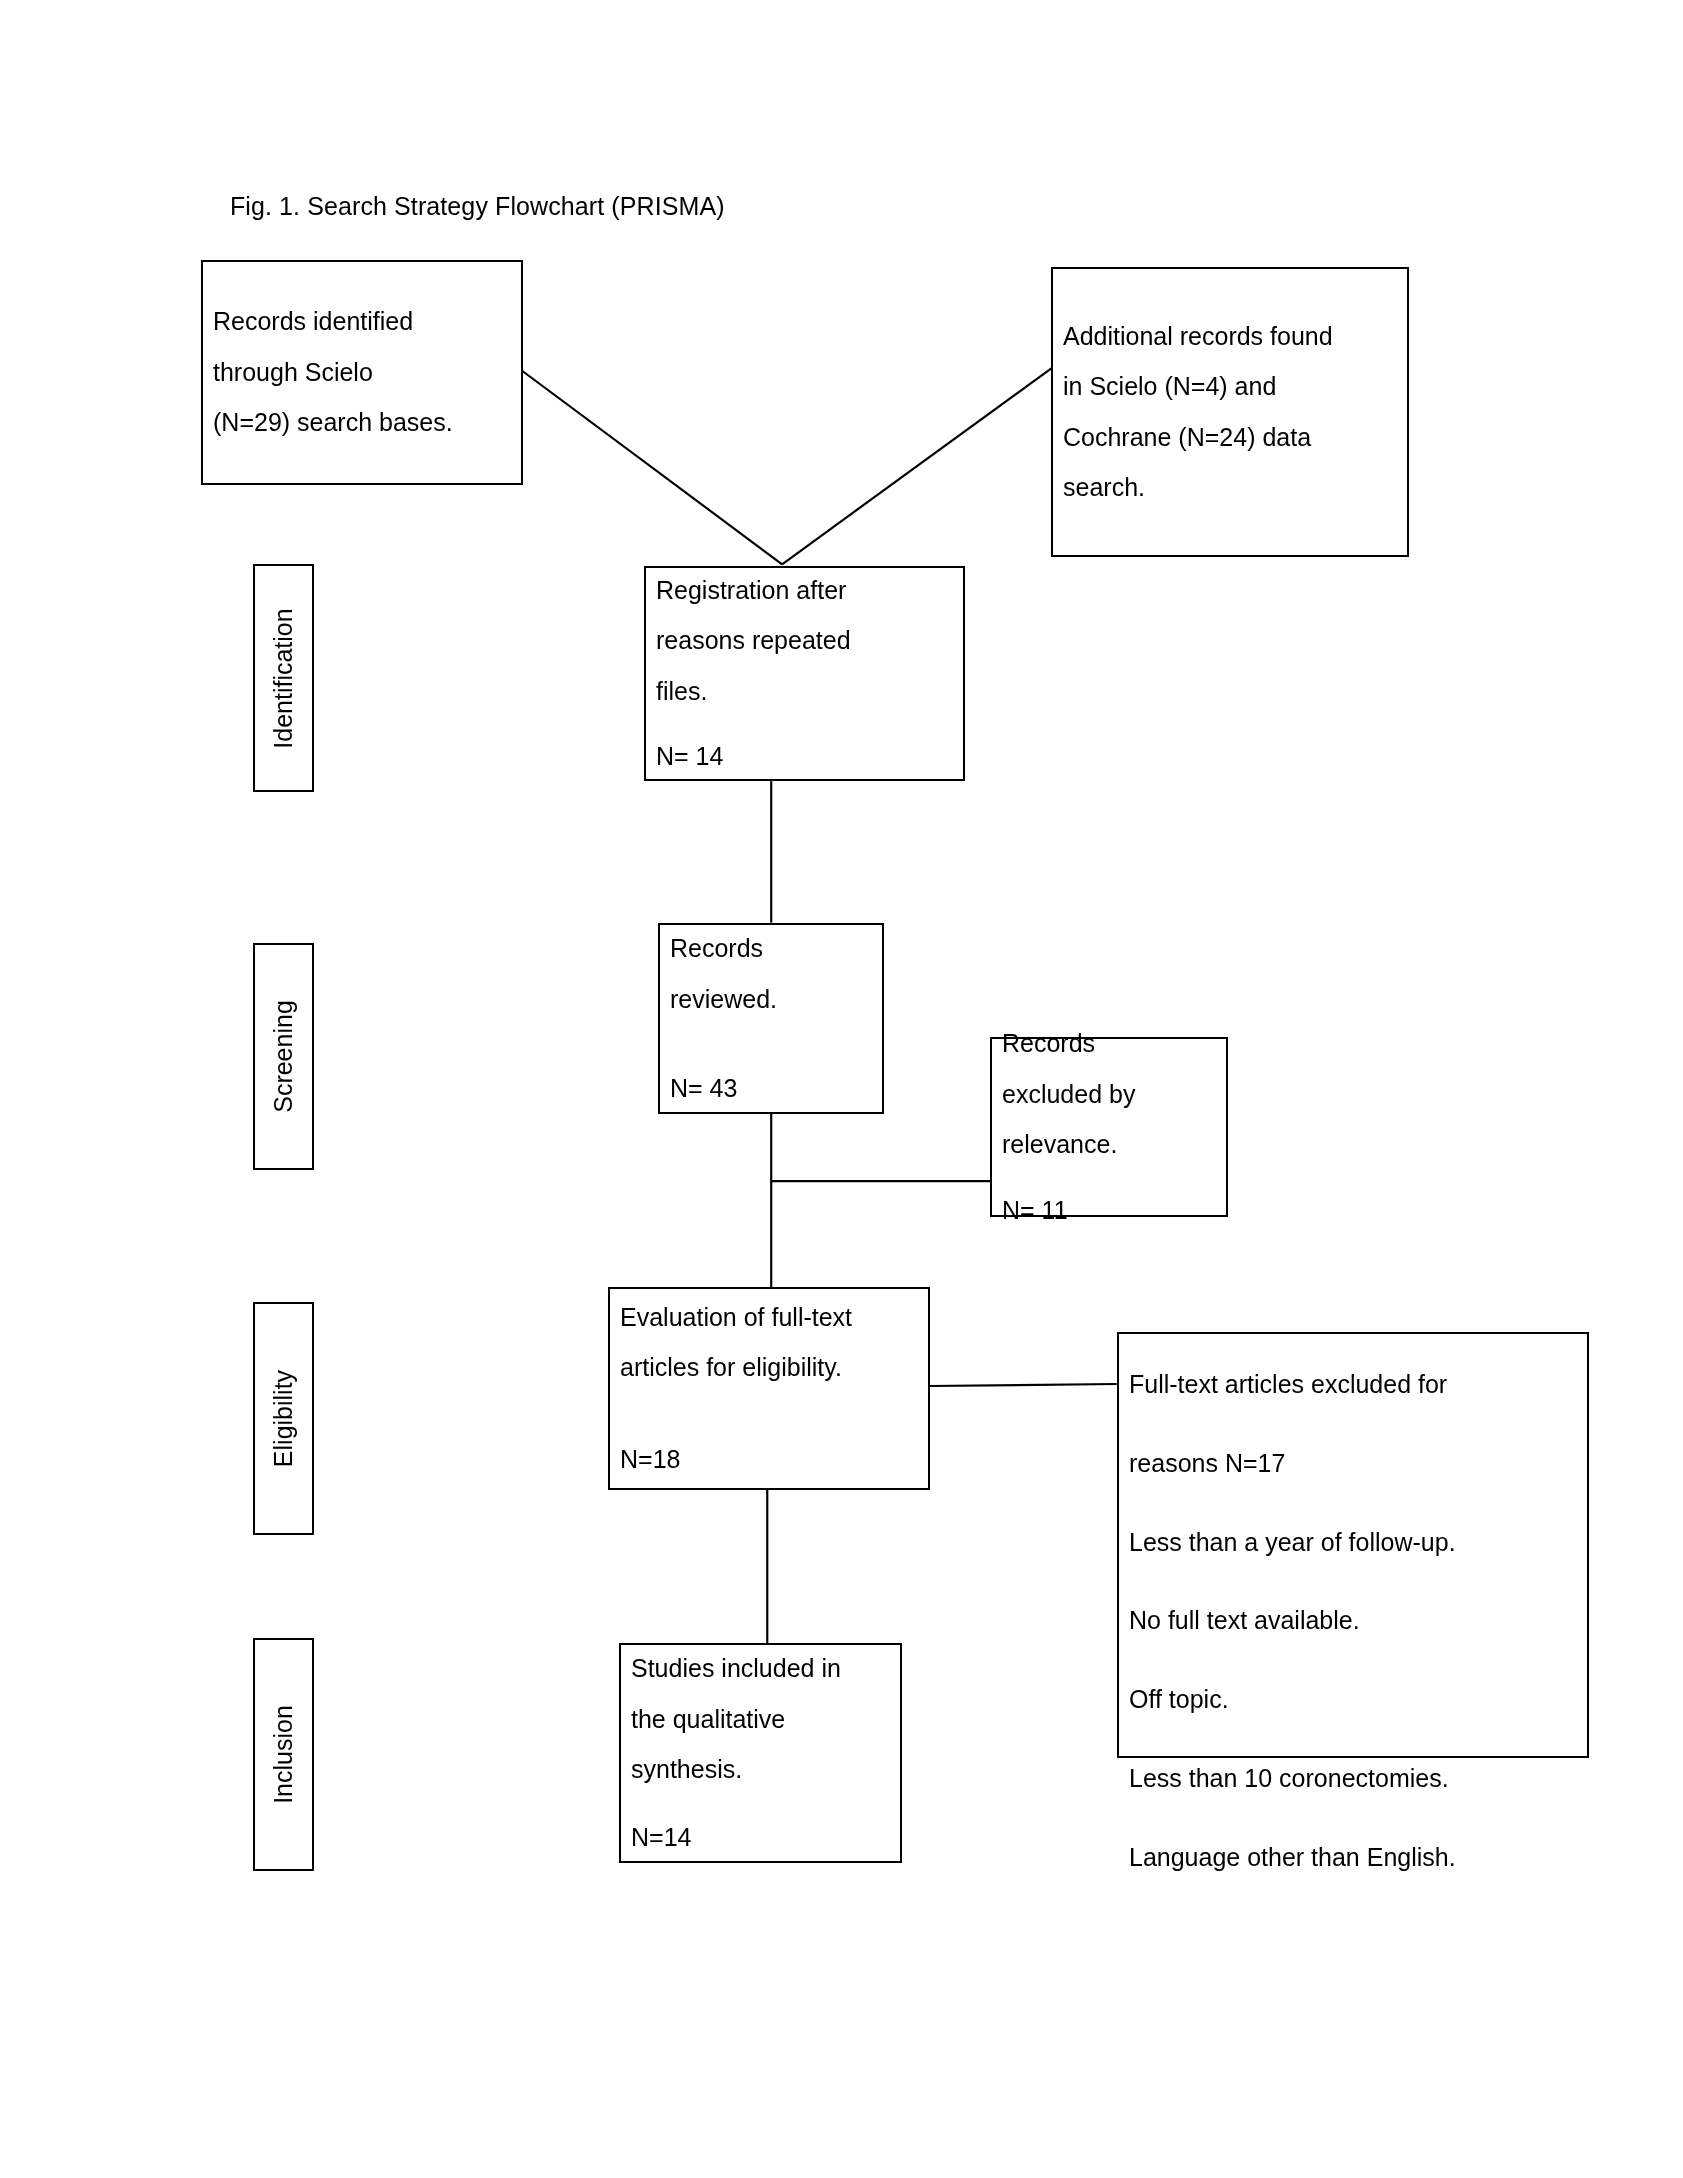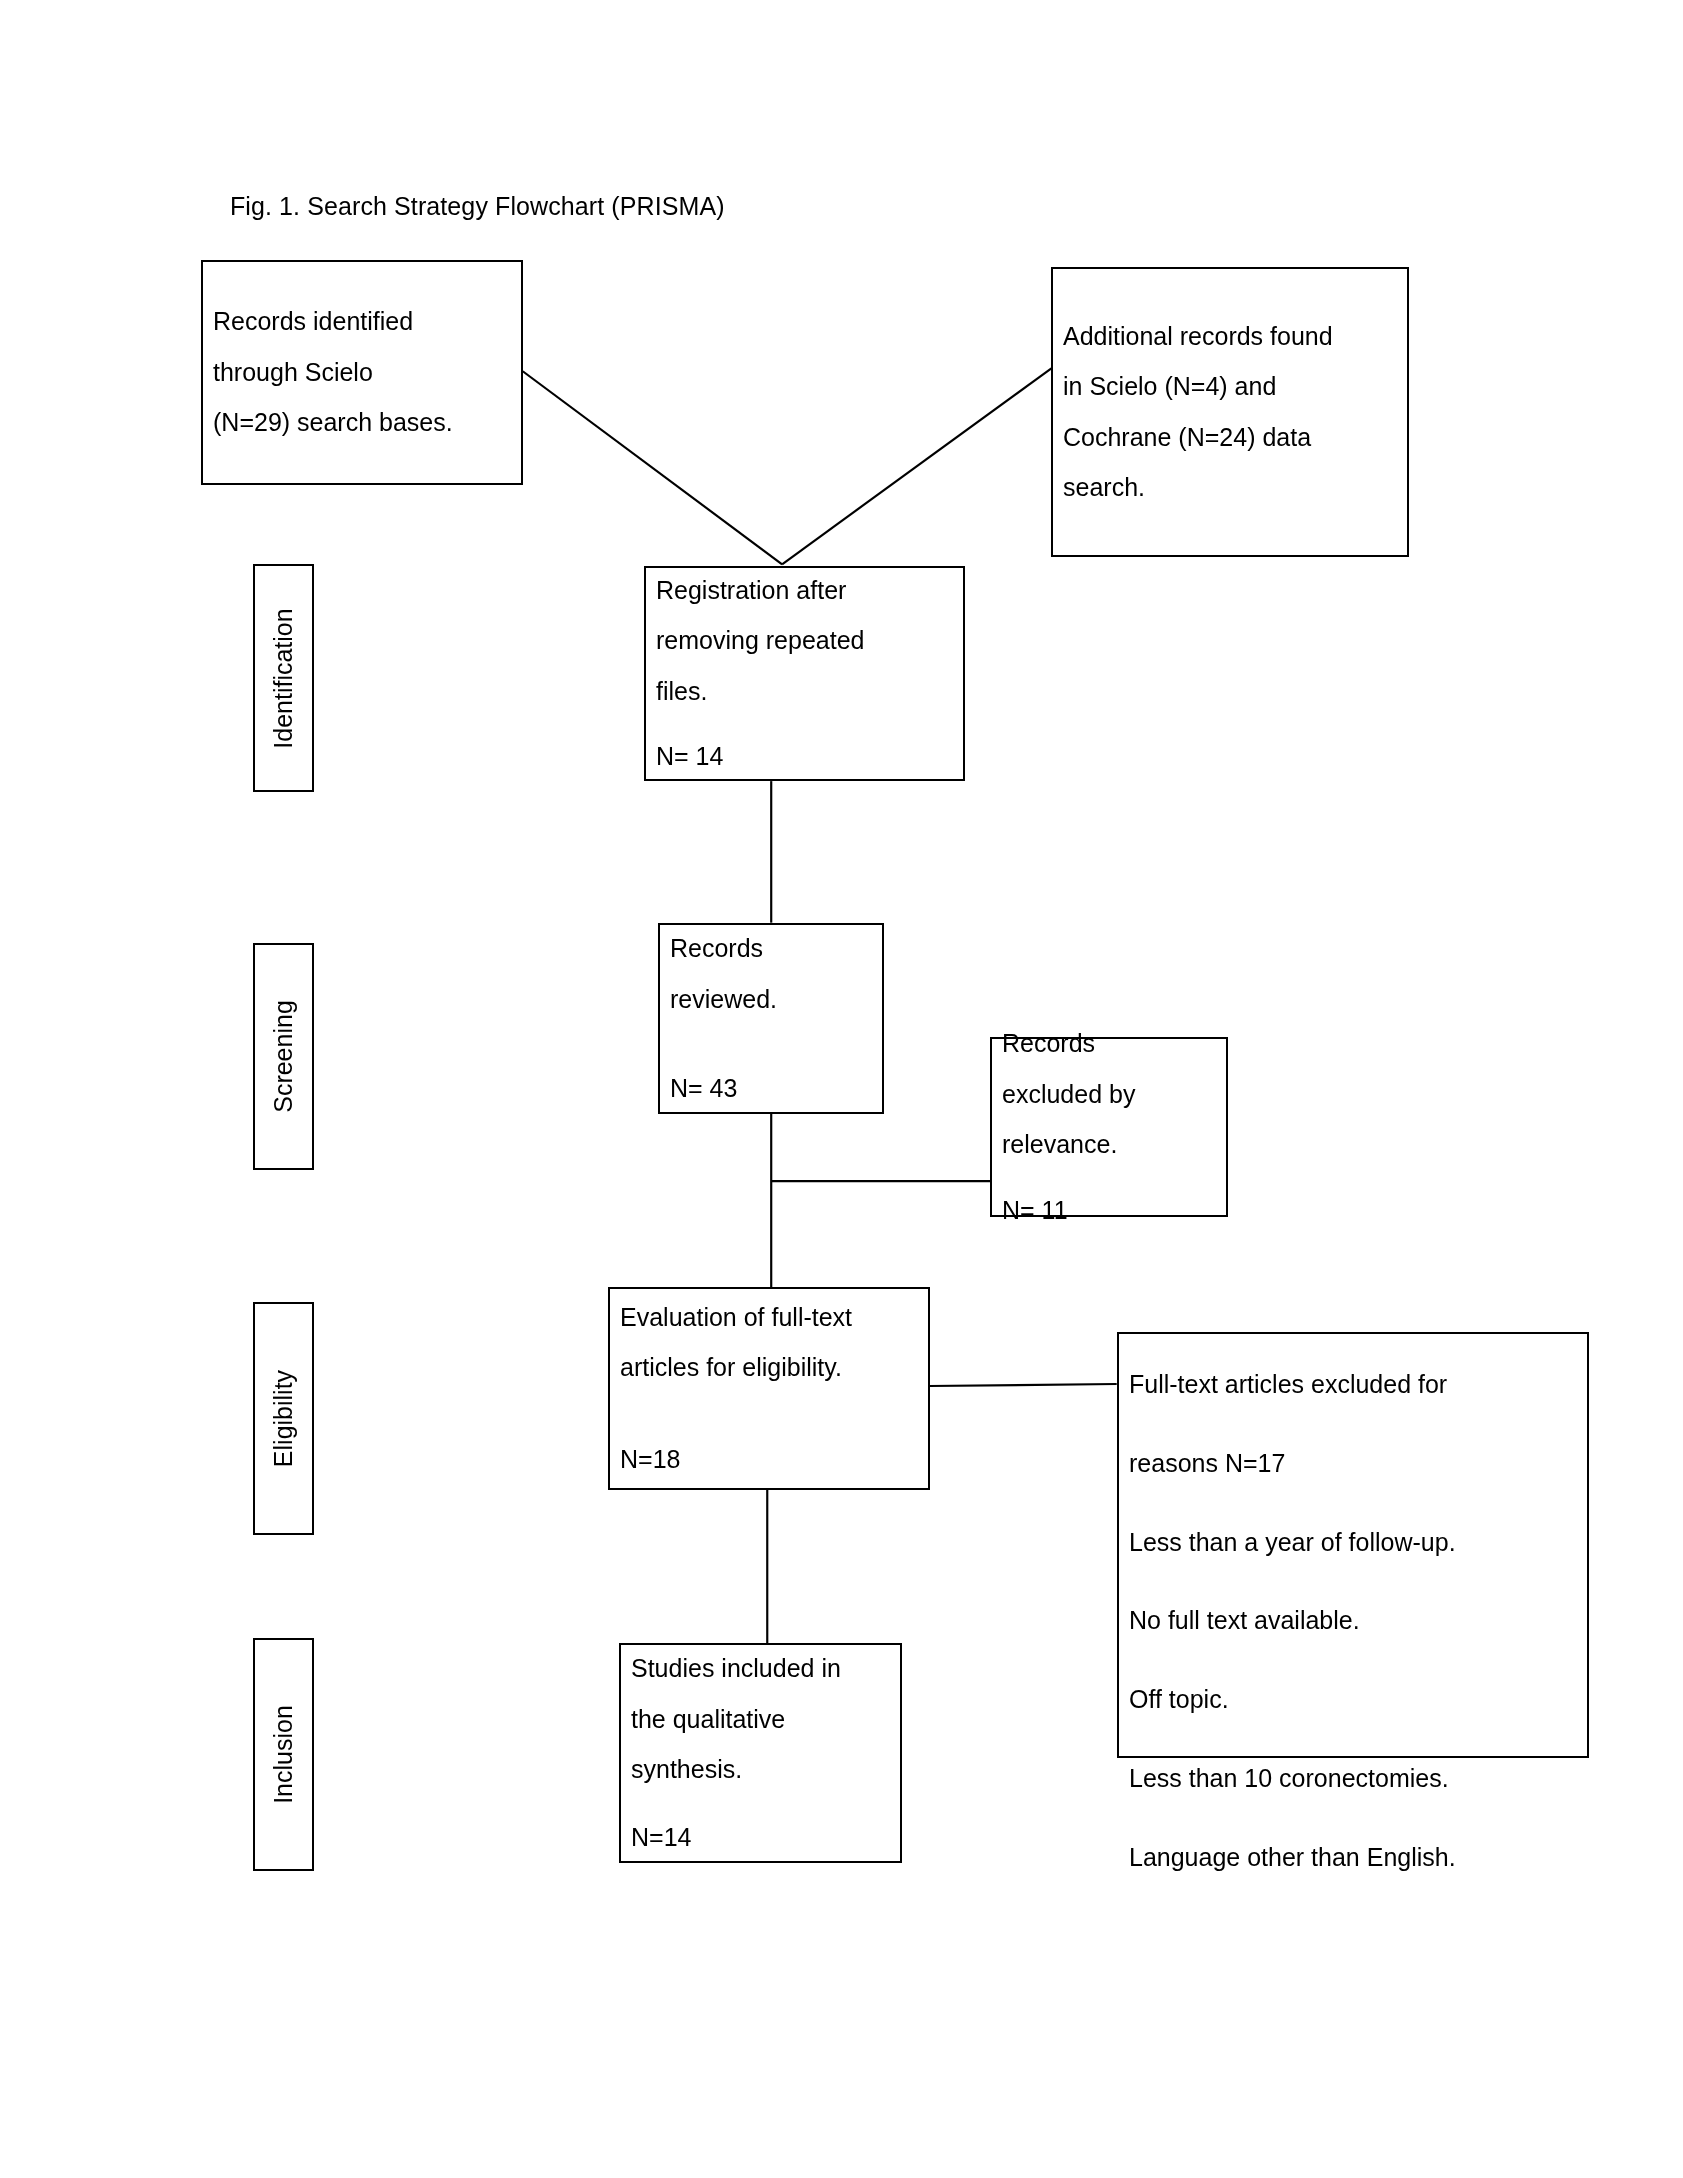--- a/index.html
+++ b/index.html
@@ -150,21 +150,21 @@
 
   <div class="box" id="box-additional">
     <span class="line">Additional records found</span>
     <span class="line">in  Scielo (N=4) and</span>
     <span class="line">Cochrane (N=24) data</span>
     <span class="line">search.</span>
   </div>
 
   <div class="box" id="box-registration">
     <span class="line">Registration after</span>
-    <span class="line">removing repeated</span>
+    <span class="line">reasons repeated</span>
     <span class="line">files.</span>
     <span class="gap"></span>
     <span class="line">N= 14</span>
   </div>
 
   <div class="box" id="box-reviewed">
     <span class="line">Records</span>
     <span class="line">reviewed.</span>
     <span class="gap"></span>
     <span class="line">N= 43</span>

